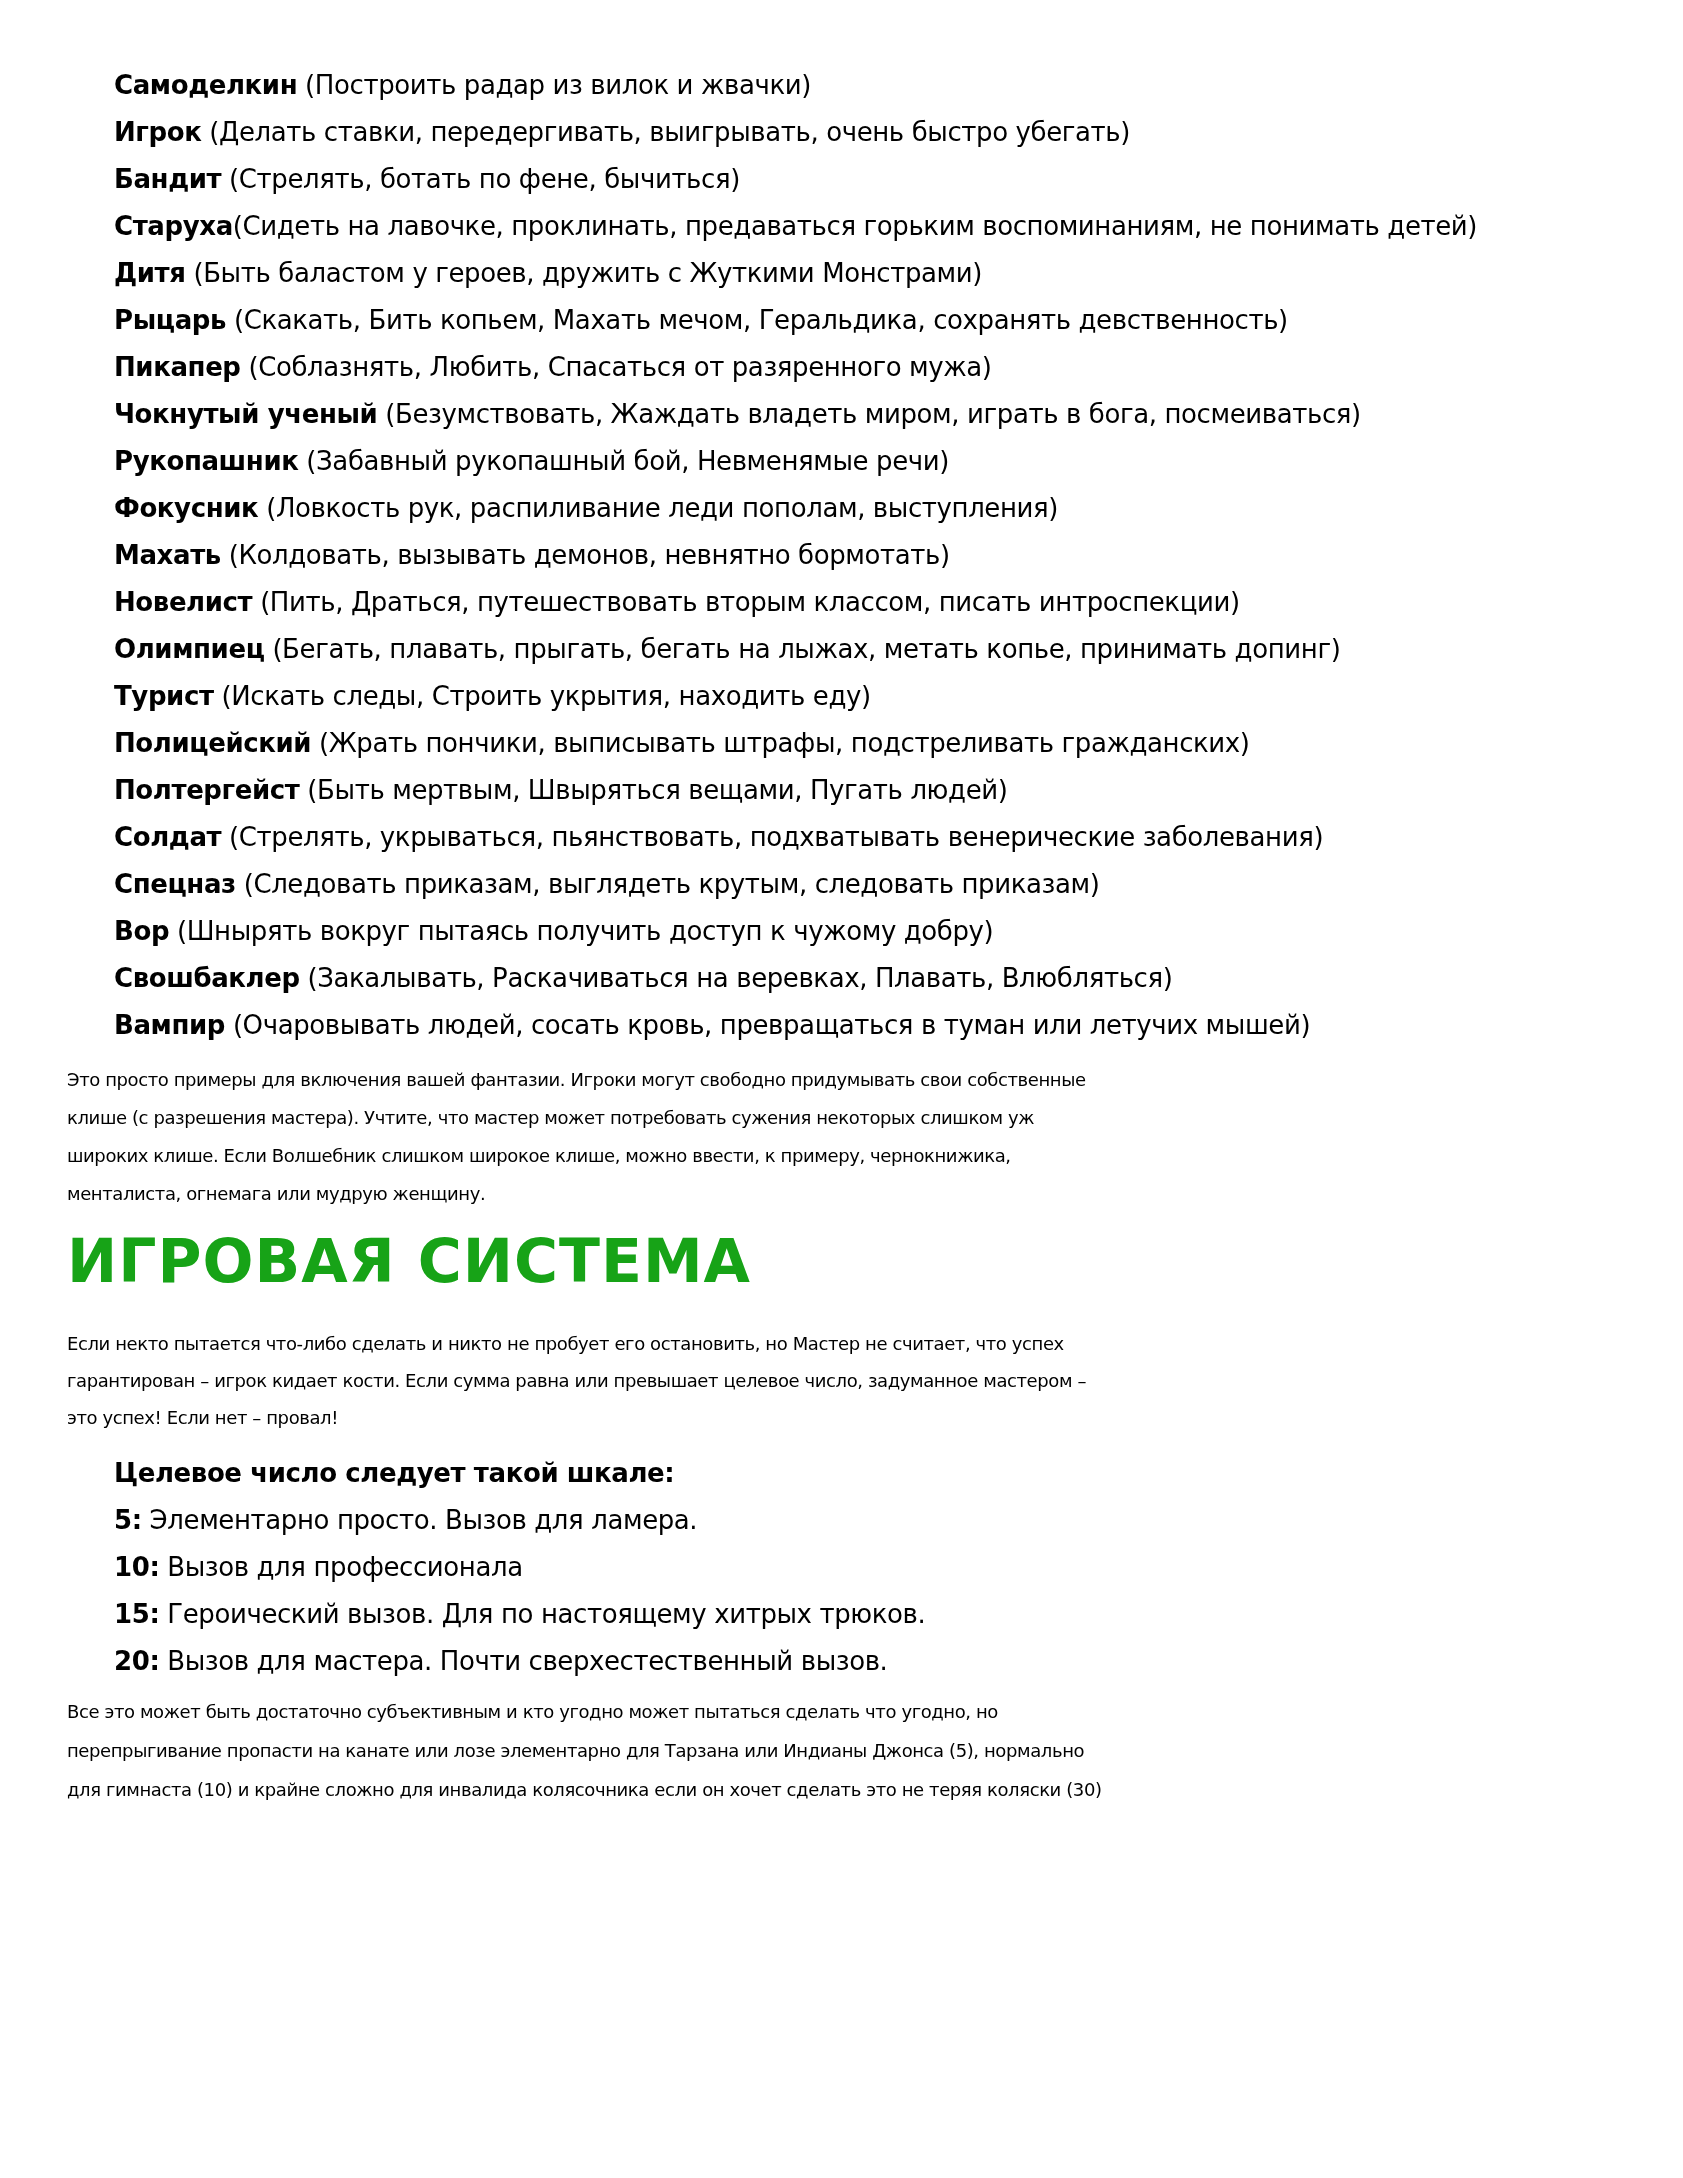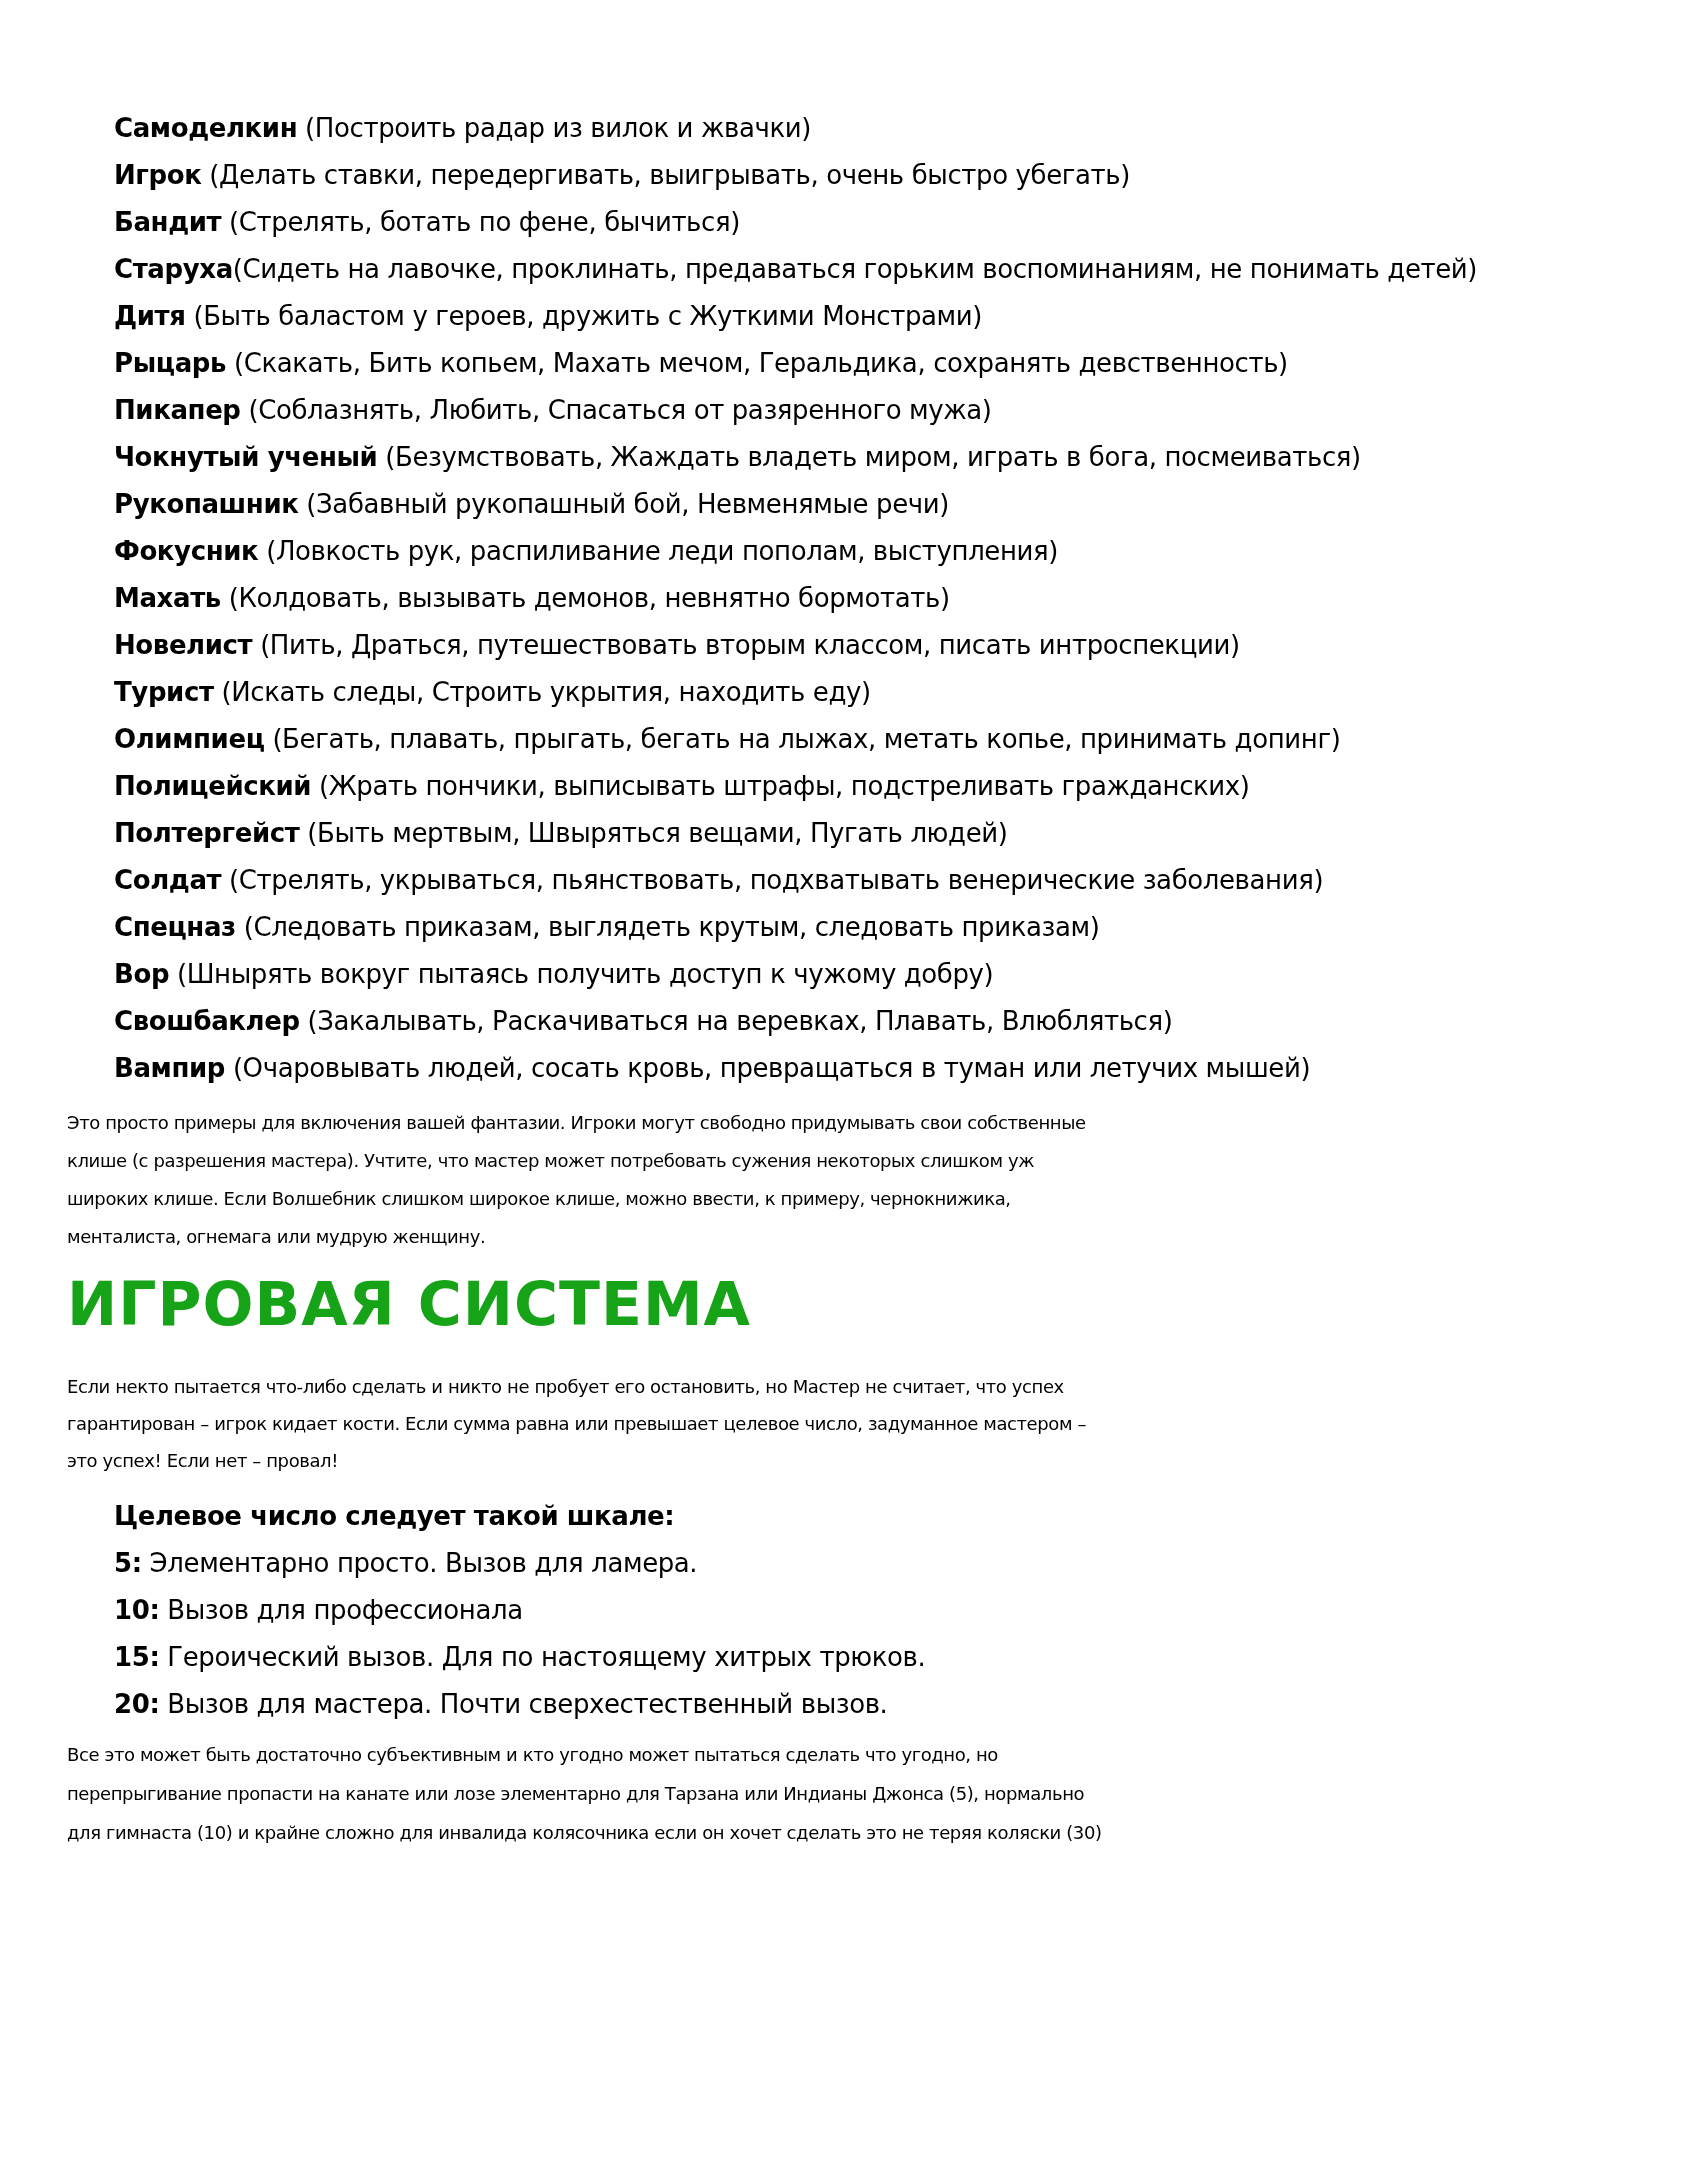--- a/index.html
+++ b/index.html
@@ -11,21 +11,21 @@
     width: 1683px;
     height: 2178px;
     font-family: "DejaVu Sans", "Liberation Sans", sans-serif;
     color: #000000;
     overflow: hidden;
   }
   .page {
     box-sizing: border-box;
     width: 1683px;
     height: 2178px;
-    padding: 105px 59px 0 67px;
+    padding: 62px 59px 0 67px;
   }
   
   .cliche-list {
     margin-left: 47px; 
   }
   .cliche-item {
     font-size: 26px;
     line-height: 47px;
     letter-spacing: -0.4px;
     white-space: nowrap;
@@ -85,22 +85,22 @@
       <div class="cliche-item"><span class="b">Бандит</span><span> (Стрелять, ботать по фене, бычиться)</span></div>
       <div class="cliche-item"><span class="b">Старуха</span><span>(Сидеть на лавочке, проклинать, предаваться горьким воспоминаниям, не понимать детей)</span></div>
       <div class="cliche-item"><span class="b">Дитя</span><span> (Быть баластом у героев, дружить с Жуткими Монстрами)</span></div>
       <div class="cliche-item"><span class="b">Рыцарь</span><span> (Скакать, Бить копьем, Махать мечом, Геральдика, сохранять девственность)</span></div>
       <div class="cliche-item"><span class="b">Пикапер</span><span> (Соблазнять, Любить, Спасаться от разяренного мужа)</span></div>
       <div class="cliche-item"><span class="b">Чокнутый ученый</span><span> (Безумствовать, Жаждать владеть миром, играть в бога, посмеиваться)</span></div>
       <div class="cliche-item"><span class="b">Рукопашник</span><span> (Забавный рукопашный бой, Невменямые речи)</span></div>
       <div class="cliche-item"><span class="b">Фокусник</span><span> (Ловкость рук, распиливание леди пополам, выступления)</span></div>
       <div class="cliche-item"><span class="b">Махать</span><span> (Колдовать, вызывать демонов, невнятно бормотать)</span></div>
       <div class="cliche-item"><span class="b">Новелист</span><span> (Пить, Драться, путешествовать вторым классом, писать интроспекции)</span></div>
+      <div class="cliche-item"><span class="b">Олимпиец</span><span> (Бегать, плавать, прыгать, бегать на лыжах, метать копье, принимать допинг)</span></div>
       <div class="cliche-item"><span class="b">Турист</span><span> (Искать следы, Строить укрытия, находить еду)</span></div>
-      <div class="cliche-item"><span class="b">Олимпиец</span><span> (Бегать, плавать, прыгать, бегать на лыжах, метать копье, принимать допинг)</span></div>
       <div class="cliche-item"><span class="b">Полицейский</span><span> (Жрать пончики, выписывать штрафы, подстреливать гражданских)</span></div>
       <div class="cliche-item"><span class="b">Полтергейст</span><span> (Быть мертвым, Швыряться вещами, Пугать людей)</span></div>
       <div class="cliche-item"><span class="b">Солдат</span><span> (Стрелять, укрываться, пьянствовать, подхватывать венерические заболевания)</span></div>
       <div class="cliche-item"><span class="b">Спецназ</span><span> (Следовать приказам, выглядеть крутым, следовать приказам)</span></div>
       <div class="cliche-item"><span class="b">Вор</span><span> (Шнырять вокруг пытаясь получить доступ к чужому добру)</span></div>
       <div class="cliche-item"><span class="b">Свошбаклер</span><span> (Закалывать, Раскачиваться на веревках, Плавать, Влюбляться)</span></div>
       <div class="cliche-item"><span class="b">Вампир</span><span> (Очаровывать людей, сосать кровь, превращаться в туман или летучих мышей)</span></div>
     </div>
 
   <div class="para para-examples">Это просто примеры для включения вашей фантазии. Игроки могут свободно придумывать свои собственные

